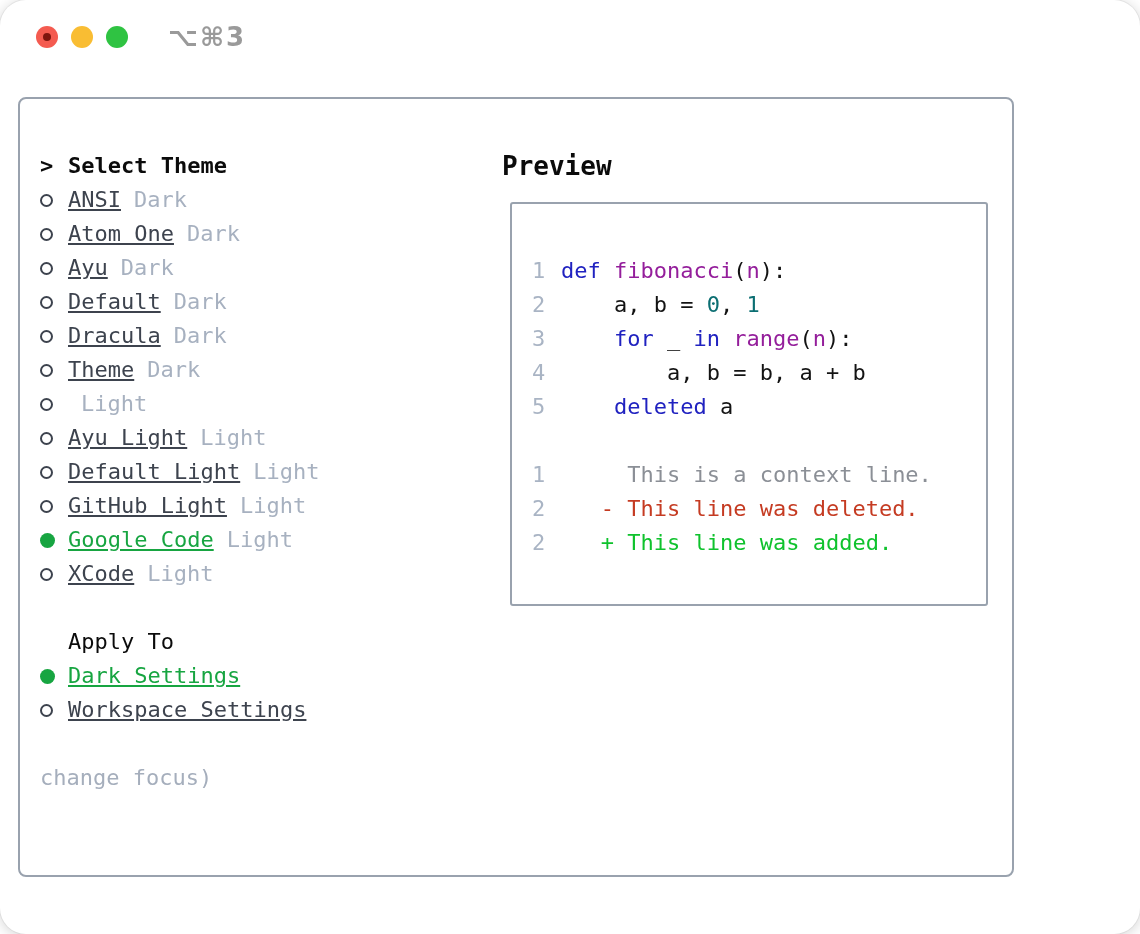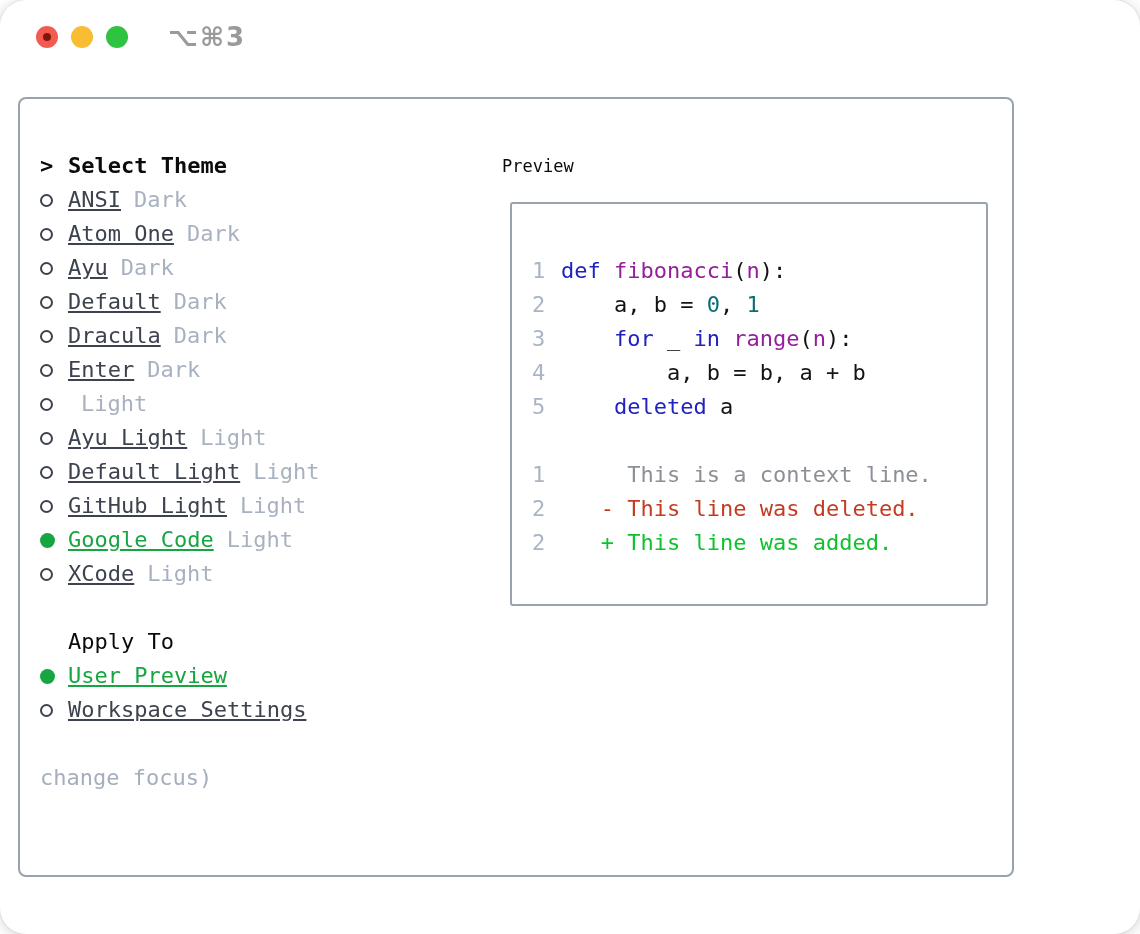--- a/index.html
+++ b/index.html
@@ -50,21 +50,21 @@
   .t-name{color:var(--name-dark);text-decoration:underline;}
   .t-variant{color:var(--variant-light);margin-left:13px;}
   .row.selected .t-name{color:var(--sel-green);}
   .hdr{font-weight:700;color:var(--black);}
   .subhdr{color:var(--black);}
   .spacer{height:34px;}
   .help{color:var(--help);}
   
   .preview-title{
     position:absolute;left:482px;top:50px;height:34px;line-height:34px;
-    font-size:17px;font-weight:400;color:var(--black);
+    font-size:26px;font-weight:700;color:var(--black);
   }
   .preview-box{
     position:absolute;left:490px;top:103px;width:478px;height:404px;
     border:2px solid var(--border);border-radius:3px;background:#fff;
     padding:50px 0 0 20px;overflow:hidden;
   }
   .code-line{display:flex;height:34px;line-height:34px;font-size:22px;white-space:pre;}
   .ln{width:13px;margin-right:16px;color:var(--ln);flex:none;}
   .code-content{white-space:pre;text-align:center;}
   .tok-kwd{color:var(--kwd);}
@@ -98,38 +98,38 @@
         <span class="marker"><span class="chevron">&gt;</span></span>
         <span class="hdr">Select Theme</span>
       </div>
 
       <div id="theme-list">
           <div class="row"><span class="marker"><span class="circle"></span></span><span class="t-name">ANSI</span><span class="t-variant">Dark</span></div>
           <div class="row"><span class="marker"><span class="circle"></span></span><span class="t-name">Atom One</span><span class="t-variant">Dark</span></div>
           <div class="row"><span class="marker"><span class="circle"></span></span><span class="t-name">Ayu</span><span class="t-variant">Dark</span></div>
           <div class="row"><span class="marker"><span class="circle"></span></span><span class="t-name">Default</span><span class="t-variant">Dark</span></div>
           <div class="row"><span class="marker"><span class="circle"></span></span><span class="t-name">Dracula</span><span class="t-variant">Dark</span></div>
-          <div class="row"><span class="marker"><span class="circle"></span></span><span class="t-name">Enter</span><span class="t-variant">Dark</span></div>
+          <div class="row"><span class="marker"><span class="circle"></span></span><span class="t-name">Theme</span><span class="t-variant">Dark</span></div>
           <div class="row"><span class="marker"><span class="circle"></span></span><span class="t-variant">Light</span></div>
           <div class="row"><span class="marker"><span class="circle"></span></span><span class="t-name">Ayu Light</span><span class="t-variant">Light</span></div>
           <div class="row"><span class="marker"><span class="circle"></span></span><span class="t-name">Default Light</span><span class="t-variant">Light</span></div>
           <div class="row"><span class="marker"><span class="circle"></span></span><span class="t-name">GitHub Light</span><span class="t-variant">Light</span></div>
           <div class="row selected"><span class="marker"><span class="circle filled"></span></span><span class="t-name">Google Code</span><span class="t-variant">Light</span></div>
           <div class="row"><span class="marker"><span class="circle"></span></span><span class="t-name">XCode</span><span class="t-variant">Light</span></div>
         </div>
 
       <div class="spacer"></div>
 
       <div class="row">
         <span class="marker"></span>
         <span class="subhdr">Apply To</span>
       </div>
 
       <div id="apply-list">
-          <div class="row selected"><span class="marker"><span class="circle filled"></span></span><span class="t-name">User Preview</span></div>
+          <div class="row selected"><span class="marker"><span class="circle filled"></span></span><span class="t-name">Dark Settings</span></div>
           <div class="row"><span class="marker"><span class="circle"></span></span><span class="t-name">Workspace Settings</span></div>
         </div>
 
       <div class="spacer"></div>
 
       <div id="help-text">
           <div class="row help">change focus)</div>
         </div>
     </div>
 

